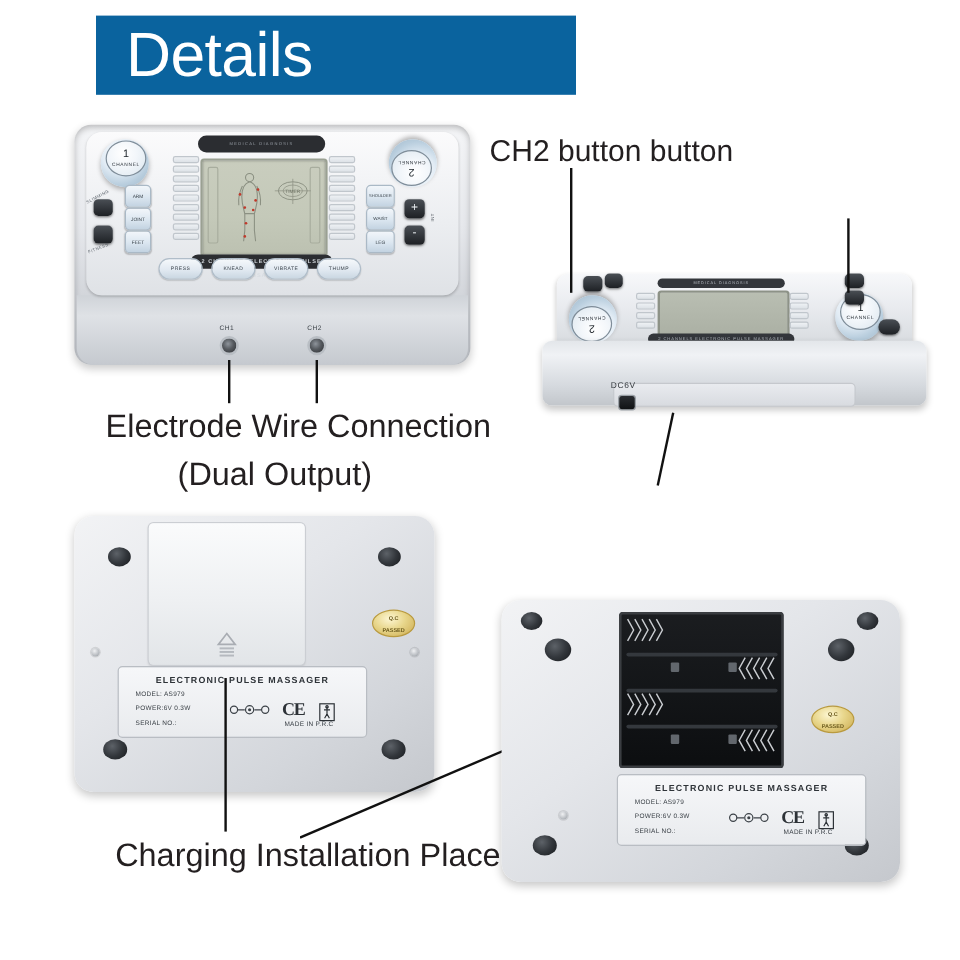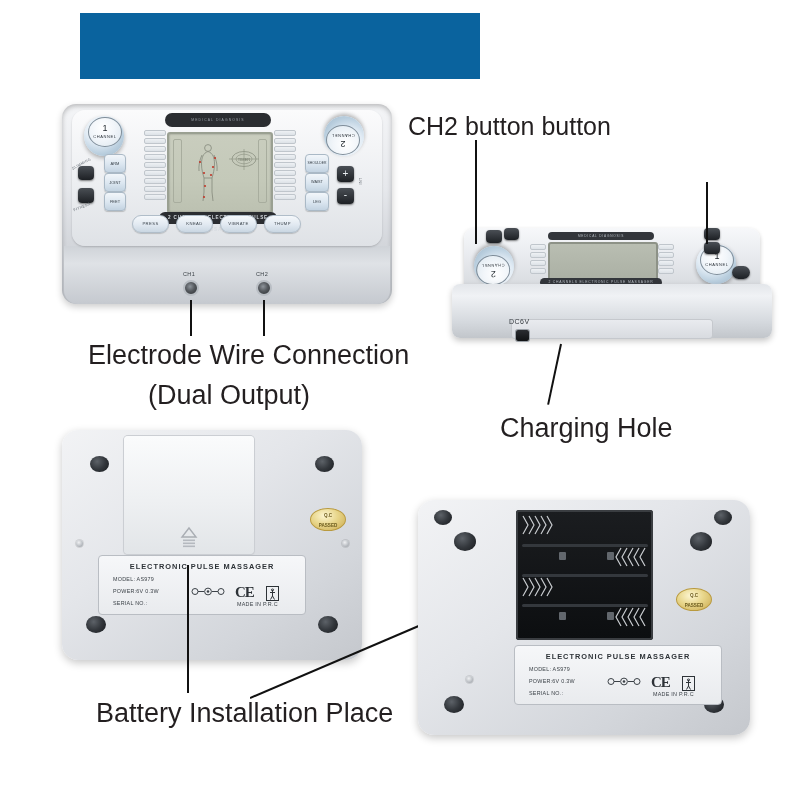--- a/index.html
+++ b/index.html
@@ -264,20 +264,21 @@
 
   #devBackL{left:62px;top:430px;width:300px;height:230px;}
   #devBackR{left:418px;top:500px;width:332px;height:235px;}
 </style>
 </head>
 <body>
 
 <div id="stage">
 
   <div class="banner"></div>
+  <div class="banner-title">Details</div>
 
   <div class="dev" id="devMain">
     <div class="shellTop"></div>
     <div class="baseEdge"></div>
     <div class="facePlate faceA"></div>
 
     <div class="topStrip">
       <span>MEDICAL DIAGNOSIS</span>
     </div>
 
@@ -562,16 +563,15 @@
           <path d="M5.5 2 L5.5 8 M3 4.5 L8 4.5 M5.5 8 L3.5 11.5 M5.5 8 L7.5 11.5 M5.5 2 m0 -1 a1 1 0 1 0 0.01 0" stroke="#2d3237" stroke-width="1" fill="none"></path>
         </svg>
       </div>
       <div class="sp-line" style="left:138px;top:45px;">MADE IN P.R.C</div>
     </div>
   </div>
 
   <div class="callout c-ch2">CH2 button button</div>
   <div class="callout c-dual">(Dual Output)</div>
   <div class="callout c-elec">Electrode Wire Connection</div>
-  <div class="callout c-charge">Charging Hole</div>
-  <div class="callout c-batt">Battery Installation Place</div>
+  <div class="callout c-batt">Charging Installation Place</div>
 
 </div>
 
 </body></html>

